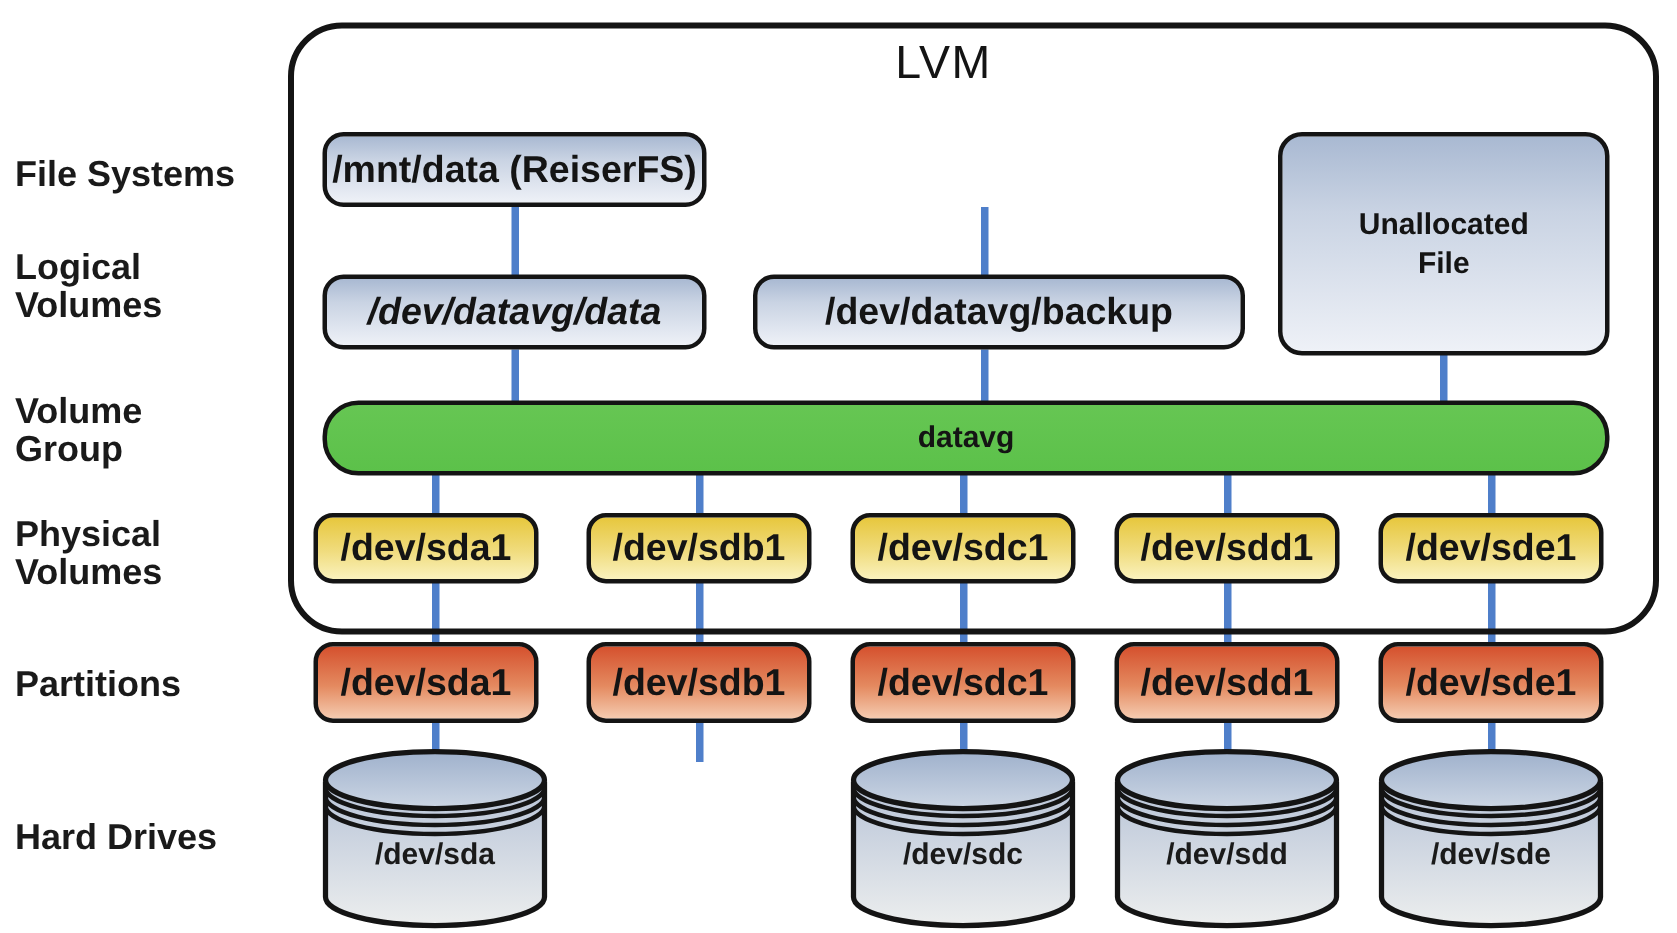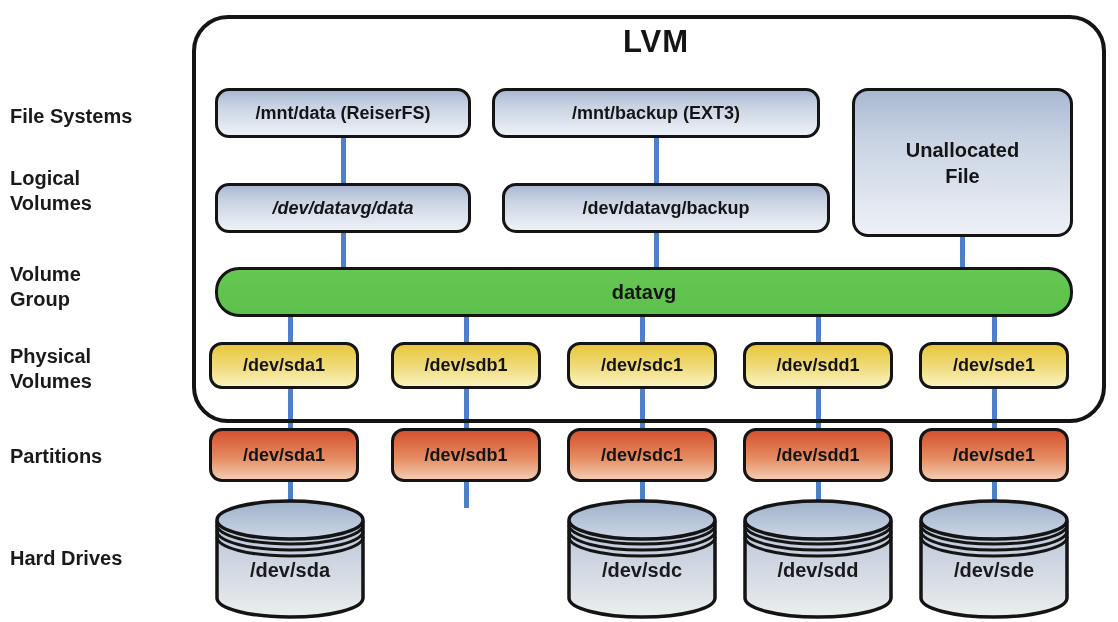--- a/index.html
+++ b/index.html
@@ -3,36 +3,36 @@
 <meta charset="utf-8">
 <style>
   html,body{margin:0;padding:0;background:#ffffff;}
   #stage{
     position:relative;width:1118px;height:622px;background:#ffffff;overflow:hidden;
     font-family:"Liberation Sans", sans-serif;color:#141414;
   }
   
   .rowlabel{
     position:absolute;left:10px;width:180px;
-    font-size:20px;font-weight:bold;line-height:25px;
+    font-size:24px;font-weight:bold;line-height:25px;
     white-space:pre-line;color:#1a1a1a;
   }
   
   .lvm-box{
     position:absolute;left:192px;top:15px;width:906px;height:400px;
     border:4px solid #141414;border-radius:36px;background:transparent;z-index:3;
   }
   .lvm-title{
-    position:absolute;left:203px;top:24px;width:906px;text-align:center;
-    font-size:31px;font-weight:bold;letter-spacing:1px;z-index:4;
+    position:absolute;left:176px;top:24px;width:906px;text-align:center;
+    font-size:31px;font-weight:normal;letter-spacing:1px;z-index:4;
   }
   
   .node{
     position:absolute;display:flex;align-items:center;justify-content:center;
-    border:3.5px solid #141414;font-weight:bold;font-size:18px;text-align:center;
+    border:3.5px solid #141414;font-weight:bold;font-size:25px;text-align:center;
     white-space:pre-line;z-index:5;box-sizing:border-box;
   }
   .bluebox{
     background:linear-gradient(to bottom,#a9b9d2 0%,#c9d3e3 35%,#eef1f7 100%);
     border-radius:14px;
   }
   .fs1{left:215px;top:88px;width:256px;height:50px;}
   .fs2{left:492px;top:88px;width:328px;height:50px;}
   .unalloc{left:852px;top:88px;width:221px;height:149px;border-radius:16px;font-size:20px;line-height:26px;}
   .lv1{left:215px;top:183px;width:256px;height:50px;font-style:italic;}
@@ -97,21 +97,20 @@
   <div class="vline" style="left:288px;top:480px;height:28px"></div>
   <div class="vline" style="left:464px;top:480px;height:28px"></div>
   <div class="vline" style="left:640px;top:480px;height:28px"></div>
   <div class="vline" style="left:816px;top:480px;height:28px"></div>
   <div class="vline" style="left:992px;top:480px;height:28px"></div>
 
   <div class="lvm-box"></div>
   <div class="lvm-title">LVM</div>
 
   <div class="node bluebox fs1">/mnt/data (ReiserFS)</div>
-  <div class="node bluebox fs2">/mnt/backup (EXT3)</div>
   <div class="node bluebox unalloc">Unallocated
 File</div>
 
   <div class="node bluebox lv1">/dev/datavg/data</div>
   <div class="node bluebox lv2">/dev/datavg/backup</div>
 
   <div class="node vg">datavg</div>
 
   <div class="node pv c1">/dev/sda1</div>
   <div class="node pv c2">/dev/sdb1</div>

